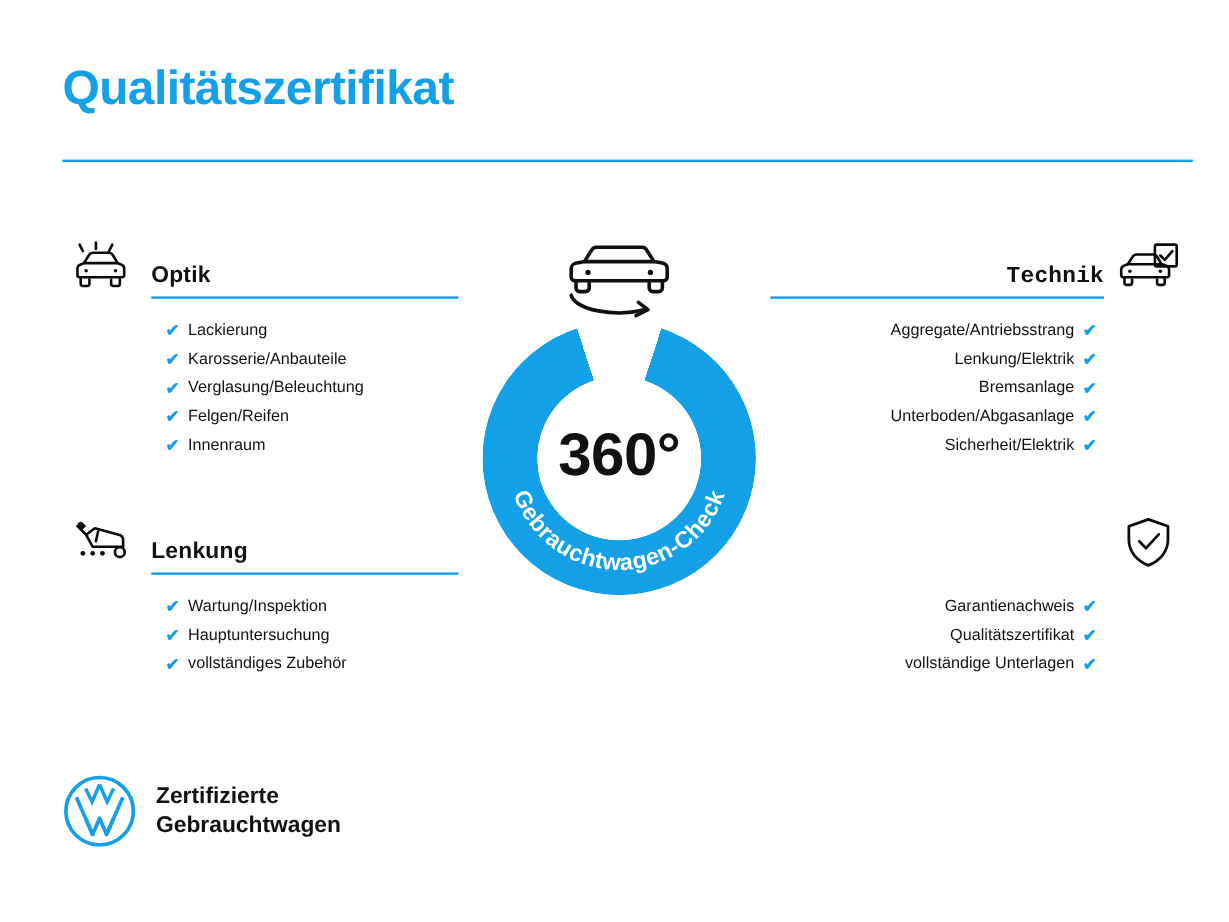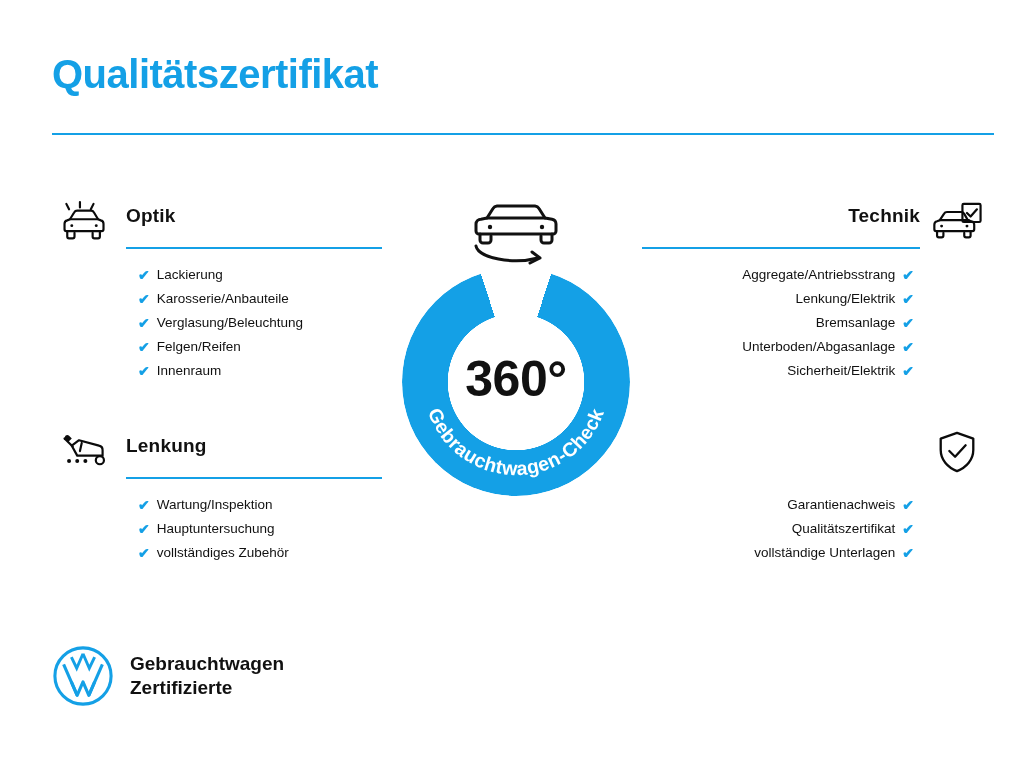--- a/index.html
+++ b/index.html
@@ -41,37 +41,37 @@
   .col-right { position: absolute; left: 642px; top: 195px; width: 352px; text-align: right; }
 
   .block { position: relative; }
   .block + .block { margin-top: 42px; }
 
   .block-head {
     display: flex;
     align-items: flex-end;
     height: 54px;
   }
-  .col-right .block-head { flex-direction: row-reverse; }
+  .col-right .block-head { flex-direction: row-reverse; font-family: Liberation Mono, monospace; }
 
   .block-icon {
     width: 74px;
     height: 54px;
     flex: 0 0 74px;
     display: flex;
     align-items: center;
     justify-content: center;
     color: #0b0b0b;
   }
   .block-title-wrap { flex: 1 1 auto; }
   .block-title {
     font-size: 19px;
     font-weight: bold;
     color: #111111;
-    padding-bottom: 20px;
+    padding-bottom: 6px;
     letter-spacing: 0.2px;
   }
   .block-underline {
     height: 2px;
     background: #14A0E6;
     width: 100%;
   }
 
   .items { margin-top: 14px; padding: 0 6px; }
   .item {
@@ -360,18 +360,18 @@
   </div>
 
   <div class="footer">
     <svg class="vw-logo" viewBox="0 0 64 64">
       <circle cx="32" cy="32" r="29" fill="none" stroke="#14A0E6" stroke-width="3.2"></circle>
       <path d="M32 9 L38.5 24 L44 12.5 M32 9 L25.5 24 L20 12.5" fill="none" stroke="#14A0E6" stroke-width="3"></path>
       <path d="M12 20 L26 52 L32 38 L38 52 L52 20" fill="none" stroke="#14A0E6" stroke-width="3.2" stroke-linejoin="round"></path>
       <path d="M26 52 L20 38 M38 52 L44 38" fill="none" stroke="#14A0E6" stroke-width="3.2"></path>
     </svg>
     <div class="footer-text">
+      <div>Zertifizierte</div>
       <div>Gebrauchtwagen</div>
-      <div>Zertifizierte</div>
     </div>
   </div>
 
 </div>
 
 </body></html>

